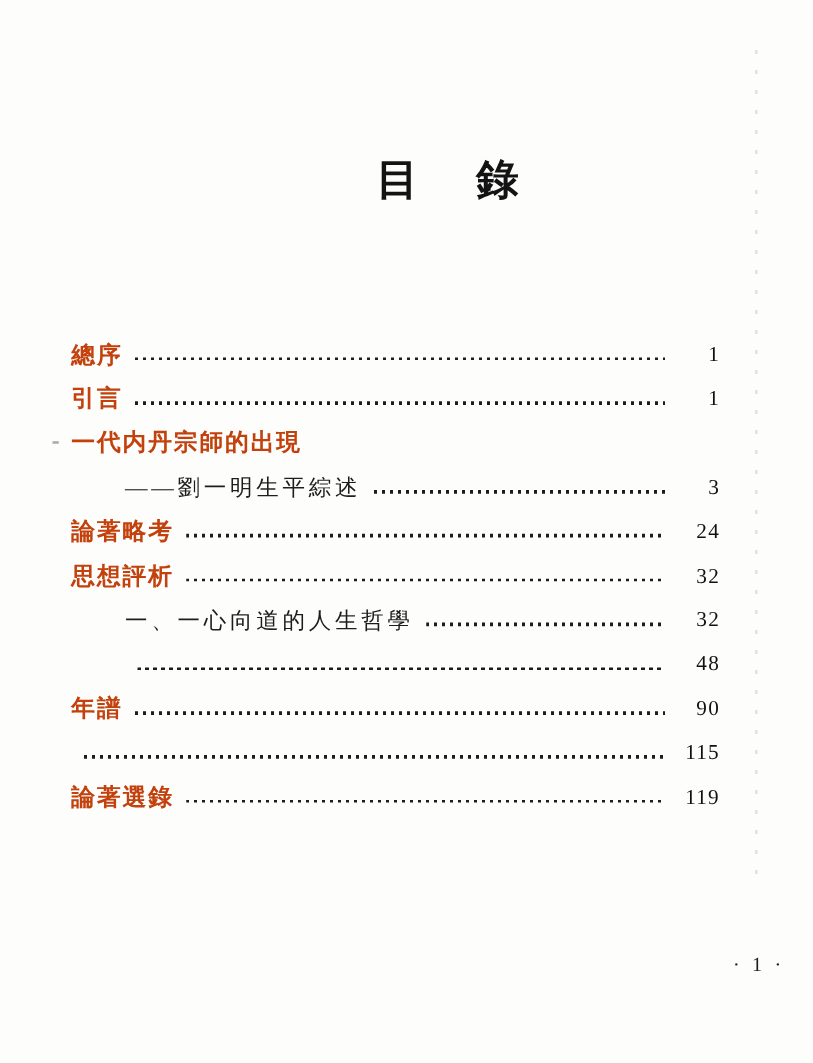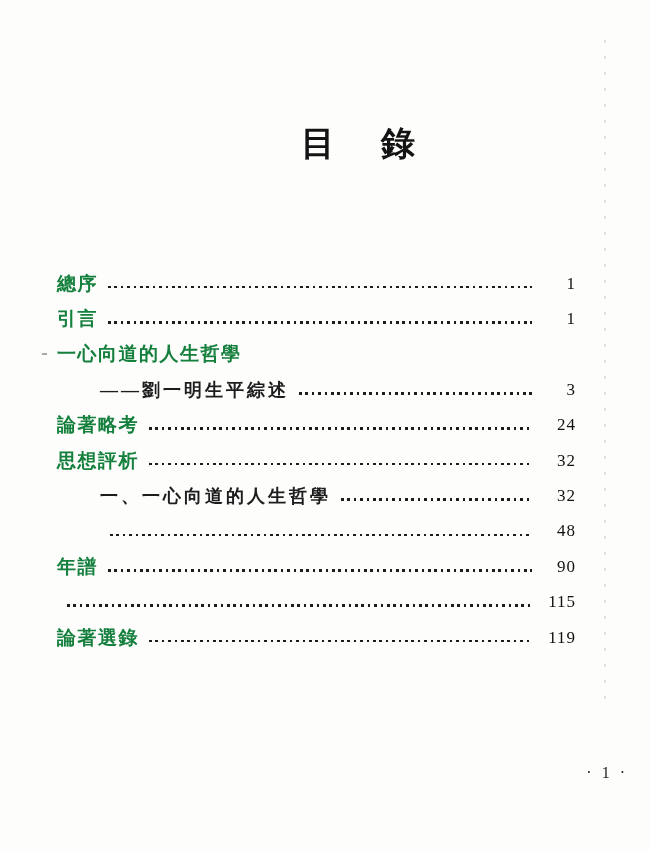--- a/index.html
+++ b/index.html
@@ -38,28 +38,28 @@
     height: 35.4px;
     display: flex;
     align-items: center;
     white-space: nowrap;
   }
   .toc-row.lvl1 .toc-label {
     font-family: "Liberation Sans", sans-serif;
     font-weight: 700;
     font-size: 19px;
     letter-spacing: 1.5px;
-    color: #15803d;
+    color: #c2410c;
   }
   .toc-row.lvl2 {
     padding-left: 43px;
   }
   .toc-row.lvl2 .toc-label {
     font-family: "Liberation Serif", serif;
-    font-weight: 700;
+    font-weight: 400;
     font-size: 18px;
     letter-spacing: 3px;
     color: #1d1d1d;
   }
   .toc-dots {
     flex: 1;
     height: 2.6px;
     margin: 7px 8px 0 10px;
     background: repeating-linear-gradient(90deg,
       #1c1c1c 0px, #1c1c1c 2.6px,
@@ -116,21 +116,21 @@
     <span class="toc-label">總序</span>
     <span class="toc-dots"></span>
     <span class="toc-page">1</span>
   </div>
     <div class="toc-row lvl1">
     <span class="toc-label">引言</span>
     <span class="toc-dots"></span>
     <span class="toc-page">1</span>
   </div>
     <div class="toc-row lvl1 no-page">
-    <span class="toc-label">一心向道的人生哲學</span>
+    <span class="toc-label">一代内丹宗師的出現</span>
     <span class="toc-dots"></span>
     <span class="toc-page"></span>
   </div>
     <div class="toc-row lvl2">
     <span class="toc-label">——劉一明生平綜述</span>
     <span class="toc-dots"></span>
     <span class="toc-page">3</span>
   </div>
     <div class="toc-row lvl1">
     <span class="toc-label">論著略考</span>

